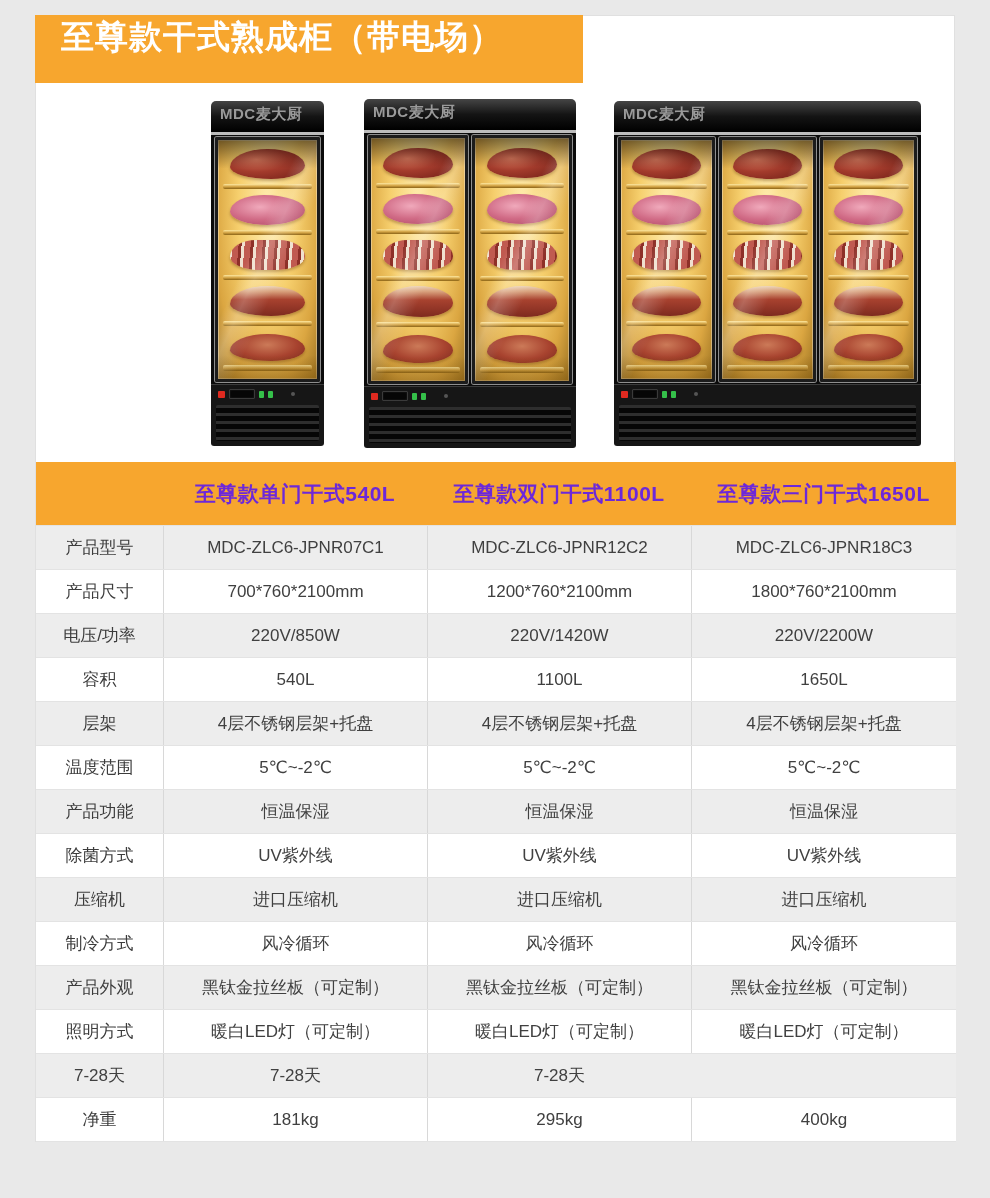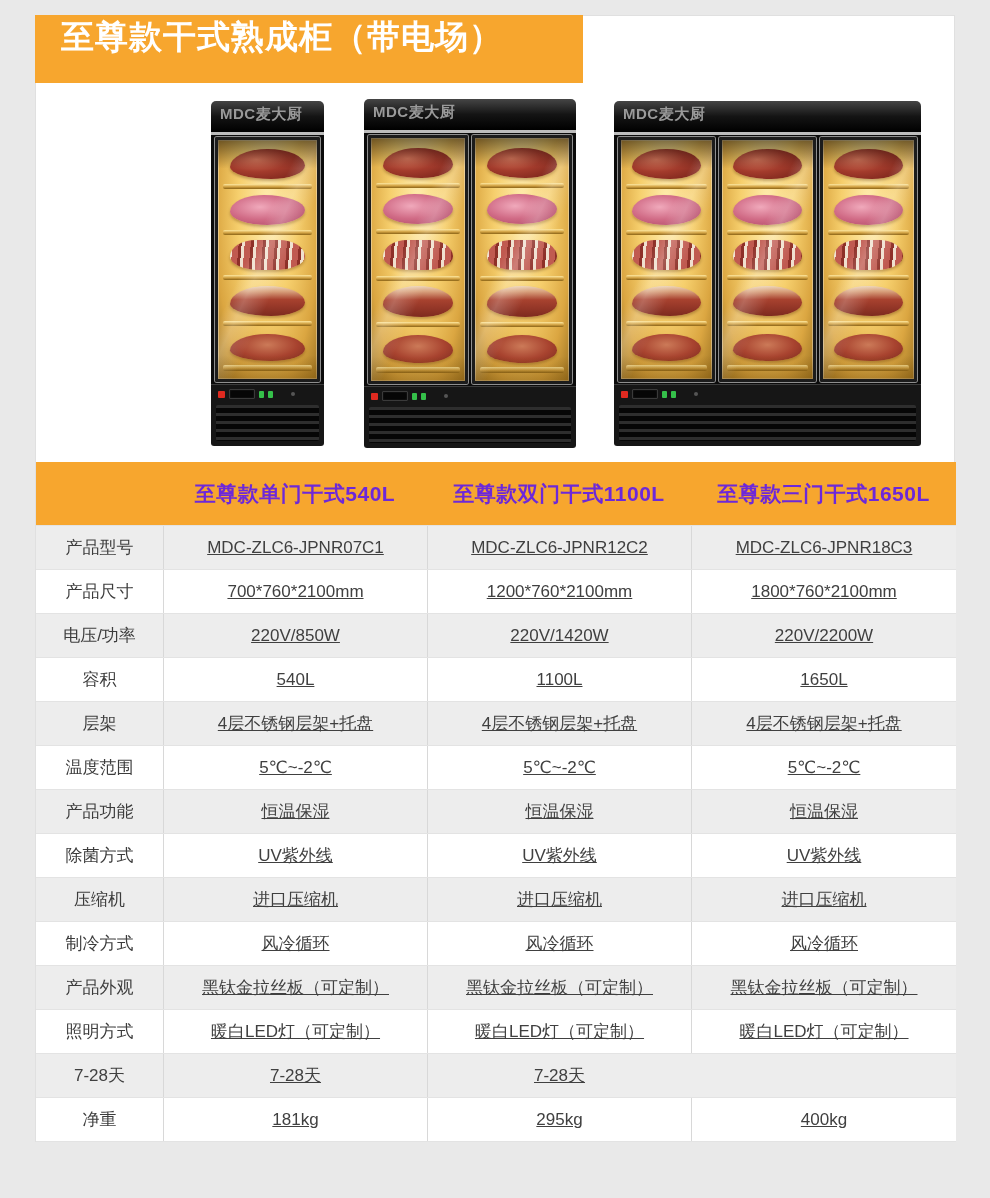--- a/index.html
+++ b/index.html
@@ -97,21 +97,21 @@
     color:#6d28d9;font-size:21px;font-weight:700;letter-spacing:.5px;white-space:nowrap;}
   .trow{
     display:grid;grid-template-columns:127px 264px 264px 265px;
     height:44px;background:#ffffff;border-top:1px solid #e3e3e3;box-sizing:border-box;
   }
   .trow:nth-child(odd){background:#ededed;}
   .cell{
     display:flex;align-items:center;justify-content:center;
     font-size:17px;color:#404040;white-space:nowrap;box-sizing:border-box;
   }
-  .cell + .cell{border-left:1px solid #d8d8d8;text-decoration:underline;}
+  .cell + .cell{border-left:1px solid #d8d8d8;}
   .cell.label{color:#3c3c3c;}
   .tbody{border-bottom:1px solid #e3e3e3;}
 </style>
 </head>
 <body>
 
 <div class="card">
 
   <div class="banner">
     <span>至尊款干式熟成柜（带电场）</span>

